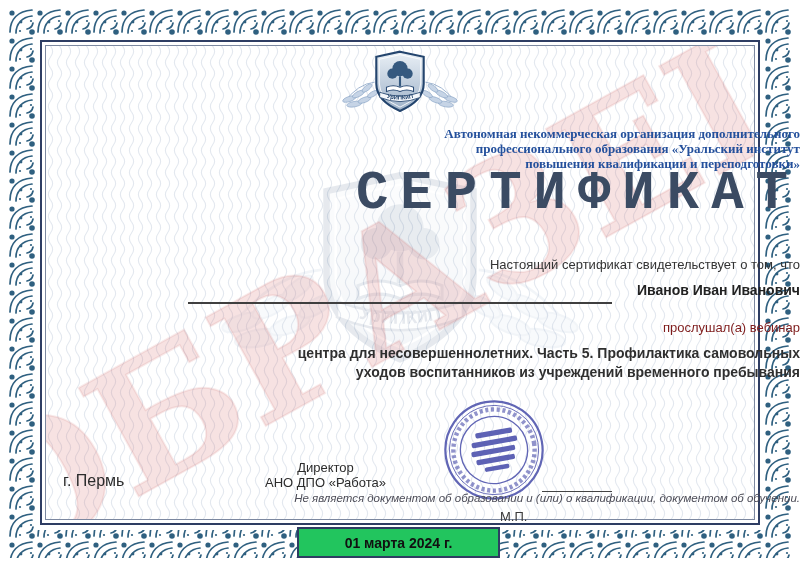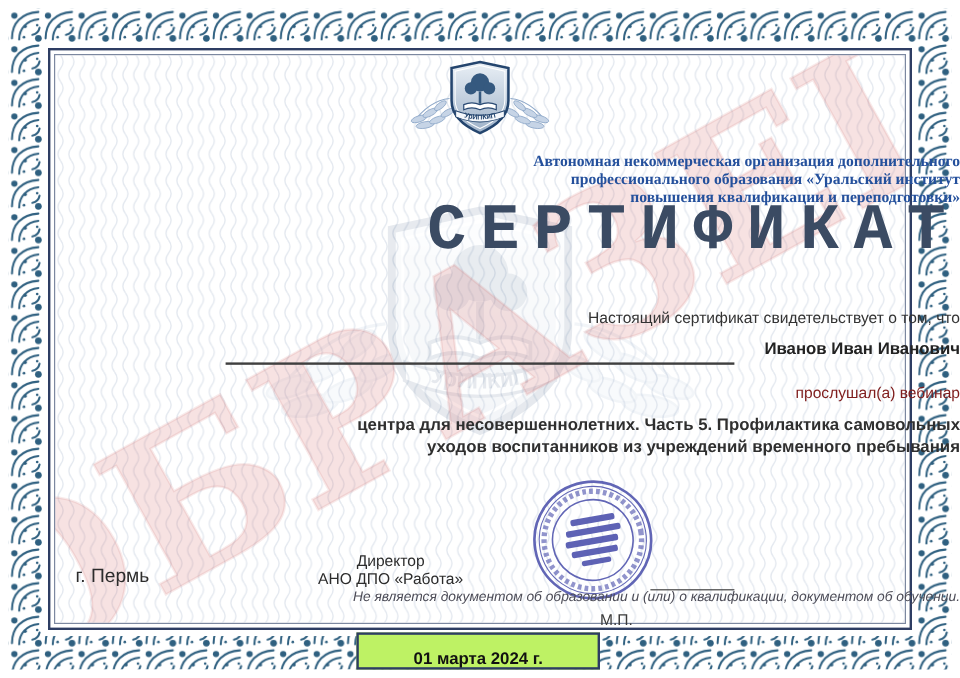--- a/index.html
+++ b/index.html
@@ -36,22 +36,22 @@
   .action{top:320px;font-size:13px;color:#7f1d1d;}
   .webinar{top:344px;font-size:14px;font-weight:bold;line-height:19px;color:#2f2f2f;}
   .city{position:absolute;left:63px;top:472px;font-size:16px;color:#2c2c2c;z-index:5;}
   .director{position:absolute;left:265px;top:460px;font-size:13px;line-height:15px;color:#2c2c2c;text-align:center;z-index:5;}
   .stamp{position:absolute;left:441px;top:397px;width:106px;height:106px;z-index:4;}
   .mp{position:absolute;left:500px;top:478px;font-size:13px;color:#3a3a3a;z-index:5;margin-top:31px;}
   .sig-line{position:absolute;left:542px;top:491px;width:70px;border-top:1.5px solid #444444;z-index:5;}
   .disclaimer{top:492px;font-size:11.5px;color:#4c4c57;font-style:italic;}
   .datebox{
     position:absolute;left:297px;top:527px;width:199px;height:27px;
-    background:#bef264;border:2px solid #2e3d63;z-index:30;
-    display:flex;align-items:flex-end;justify-content:center;
+    background:#22c55e;border:2px solid #2e3d63;z-index:30;
+    display:flex;align-items:center;justify-content:center;
     font-size:14px;font-weight:bold;color:#111111;
   }
 </style>
 </head>
 <body>
 
 <svg width="0" height="0" style="position:absolute" aria-hidden="true">
   <defs>
     <linearGradient id="shg" x1="0" y1="0" x2="0" y2="1">
       <stop offset="0" stop-color="#eaf0f6"></stop>

